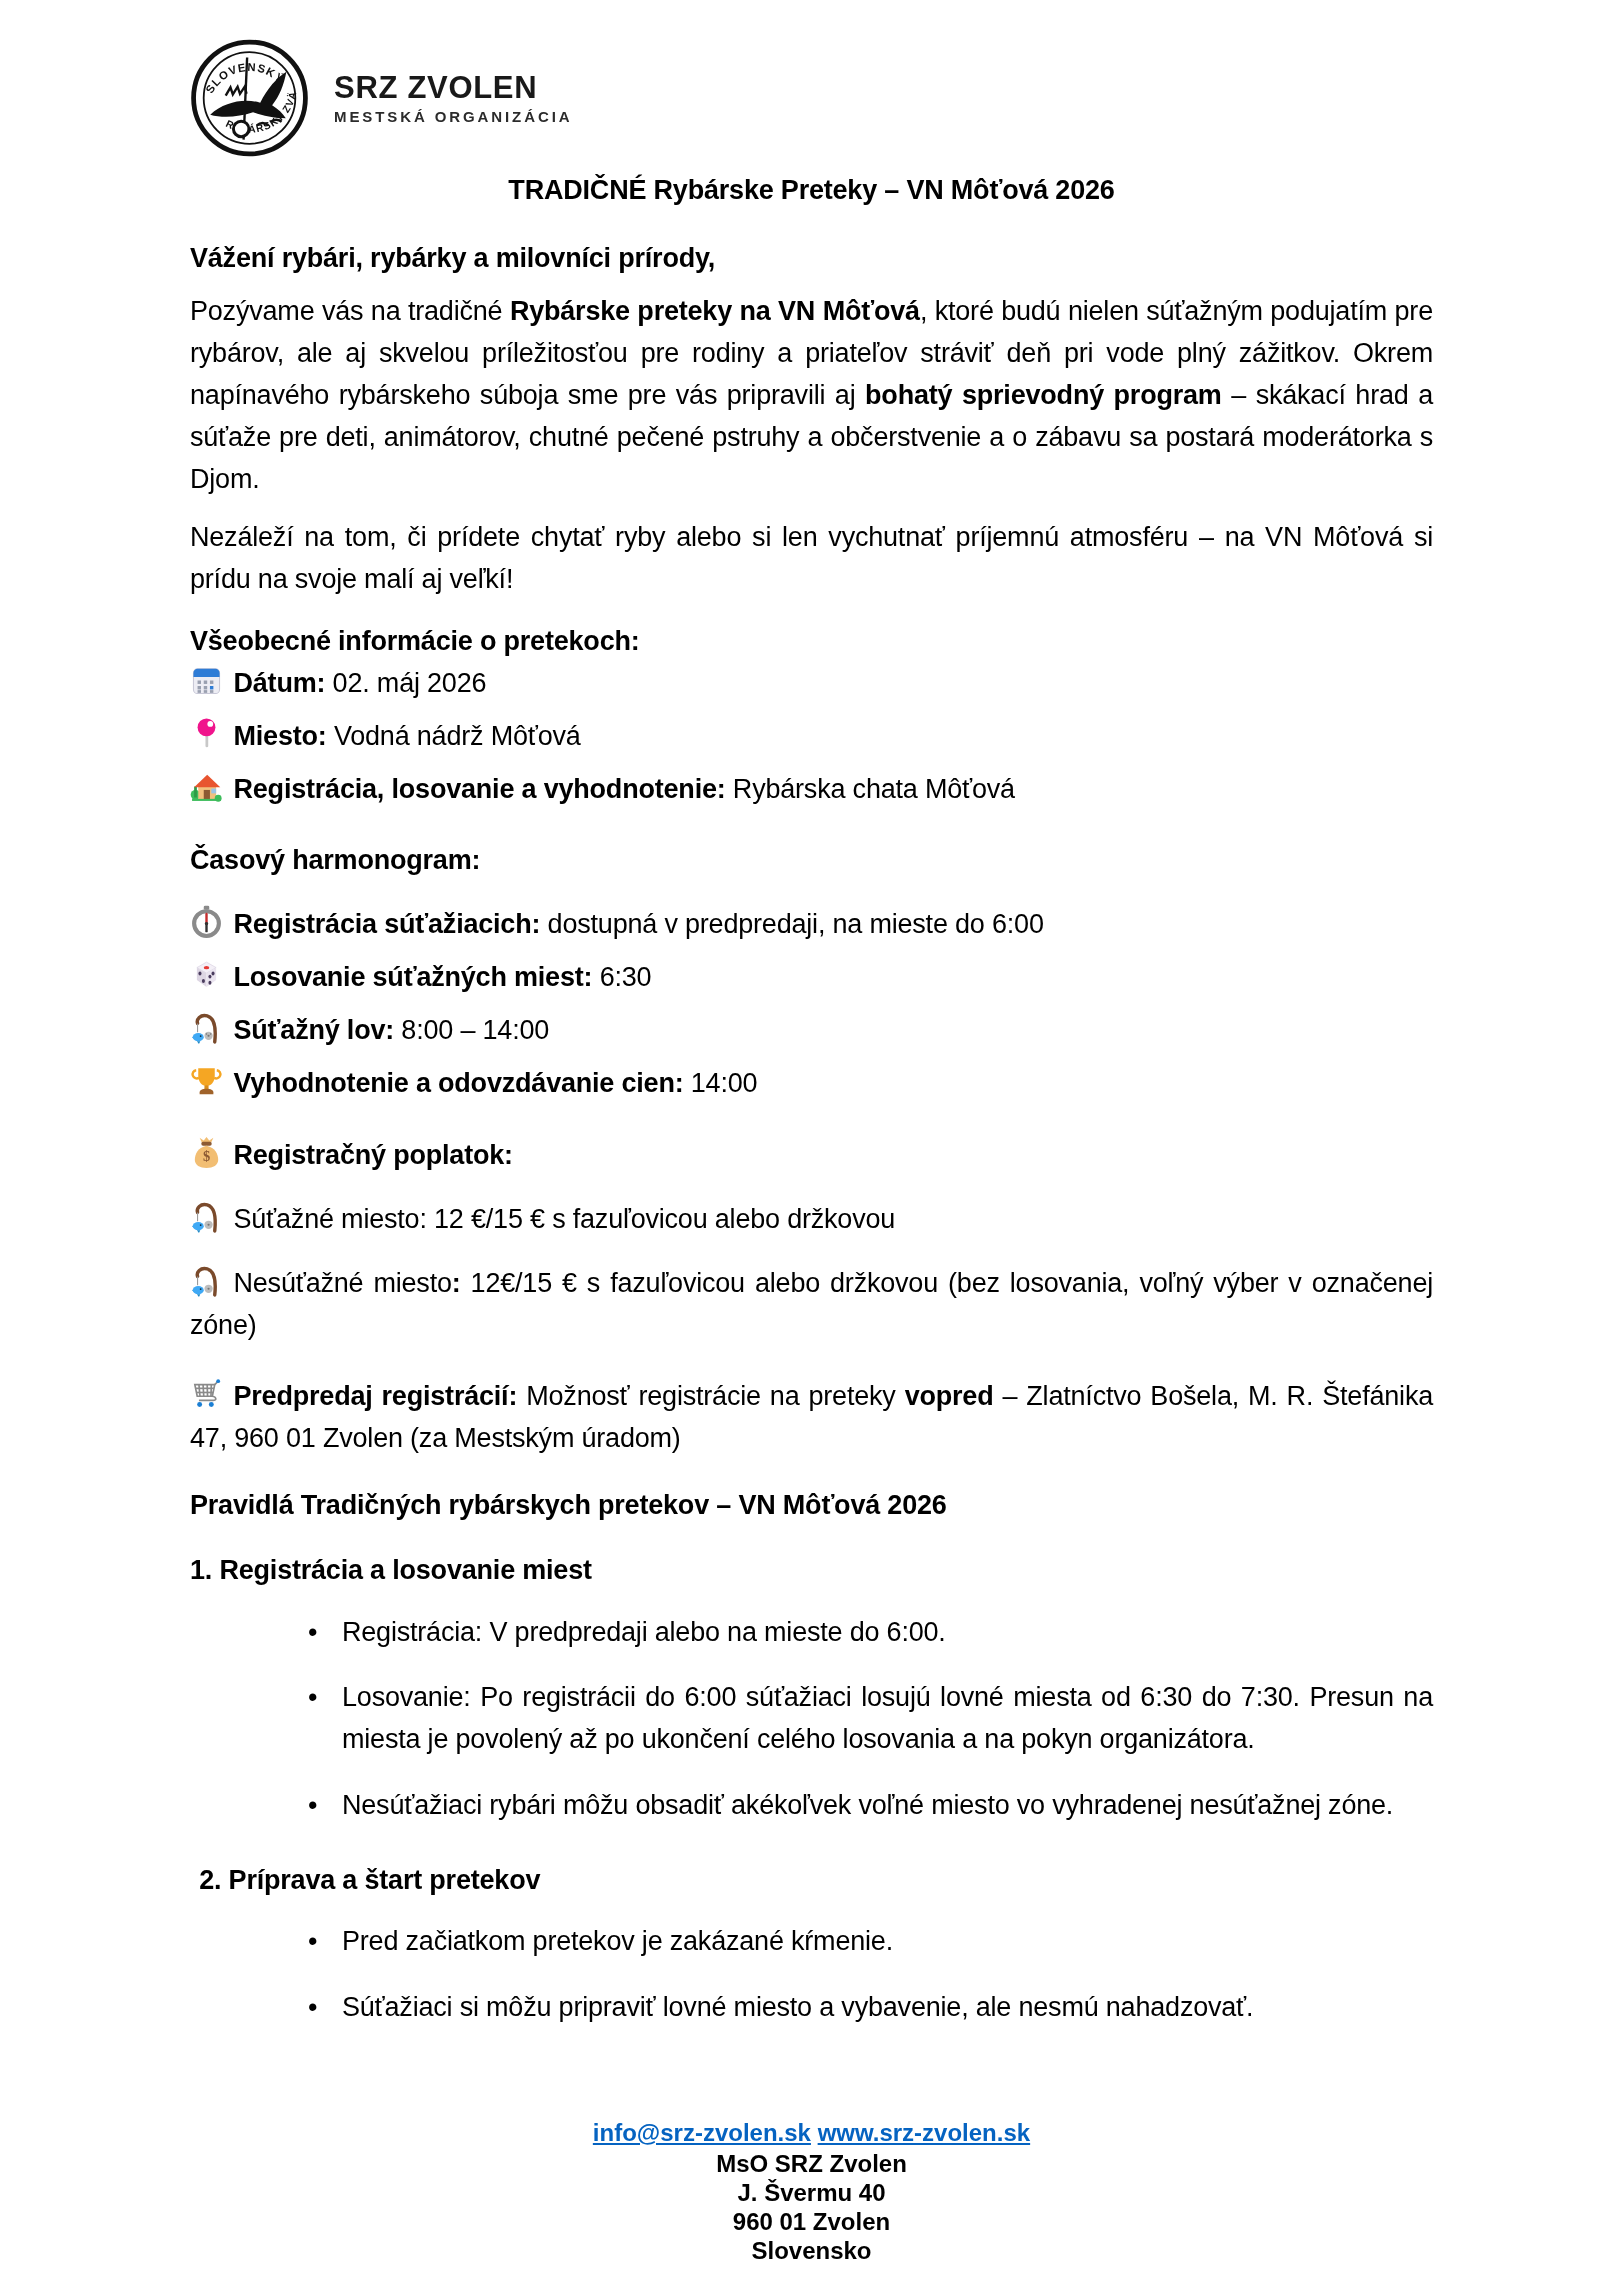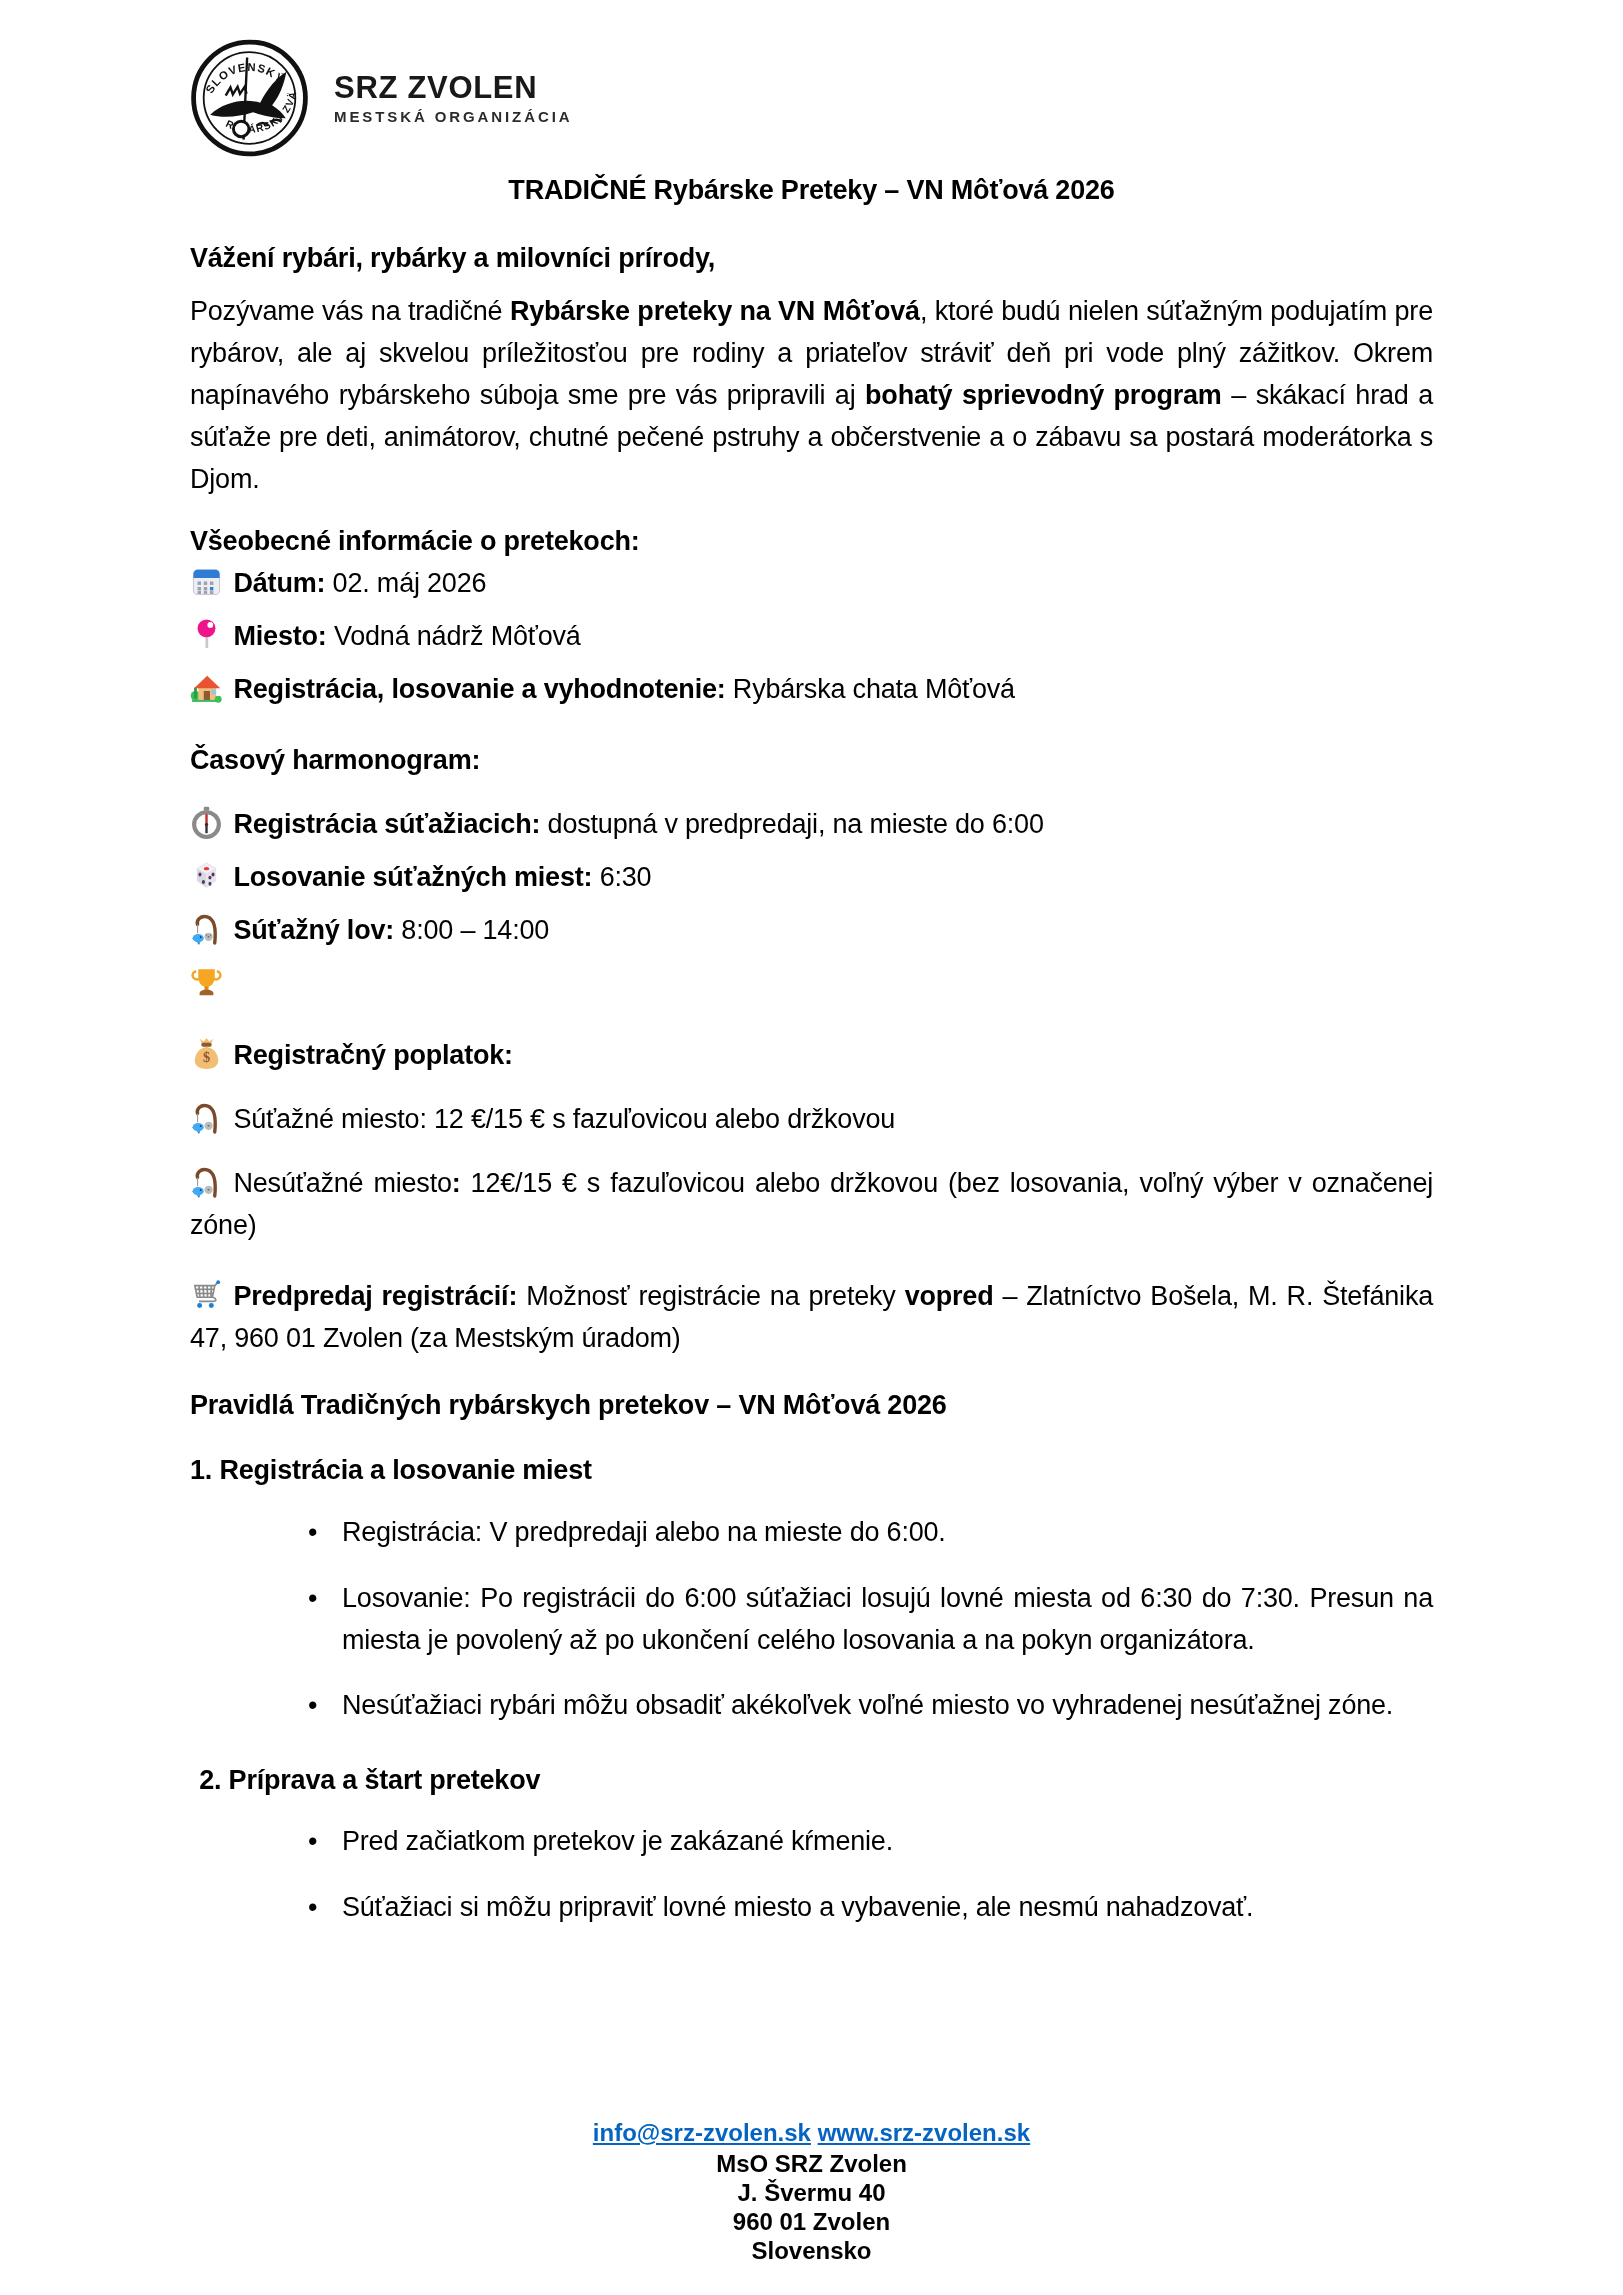--- a/index.html
+++ b/index.html
@@ -78,20 +78,21 @@
       <div class="org-sub">MESTSKÁ ORGANIZÁCIA</div>
     </div>
   </div>
 
   <div class="doc-title">TRADIČNÉ Rybárske Preteky – VN Môťová 2026</div>
 
   <div class="salutation">Vážení rybári, rybárky a milovníci prírody,</div>
 
   <div class="para"><span>Pozývame vás na tradičné </span><b>Rybárske preteky na VN Môťová</b><span>, ktoré budú nielen súťažným podujatím pre rybárov, ale aj skvelou príležitosťou pre rodiny a priateľov stráviť deň pri vode plný zážitkov. Okrem napínavého rybárskeho súboja sme pre vás pripravili aj </span><b>bohatý sprievodný program</b><span> – skákací hrad a súťaže pre deti, animátorov, chutné pečené pstruhy a občerstvenie a o zábavu sa postará moderátorka s Djom.</span></div>
 
+  <div class="para2">Nezáleží na tom, či prídete chytať ryby alebo si len vychutnať príjemnú atmosféru – na VN Môťová si prídu na svoje malí aj veľkí!</div>
 
   <div class="h-bold">Všeobecné informácie o pretekoch:</div>
 
   <div class="icon-line" style="margin-top:0;">
     <svg class="ic" viewBox="0 0 48 48">
       <rect x="5" y="7" width="38" height="36" rx="6" fill="#EDEDF4" stroke="#C7C7D6" stroke-width="1.5"></rect>
       <path d="M5,13 a6,6 0 0 1 6,-6 h26 a6,6 0 0 1 6,6 v6 h-38 Z" fill="#2E7CD6"></path>
       <g fill="#9AA0B0">
         <rect x="11" y="24" width="5" height="5"></rect>
           <rect x="20" y="24" width="5" height="5"></rect>
@@ -170,21 +171,21 @@
     </svg><span><b>Súťažný lov:</b><span> 8:00 – 14:00</span></span>
   </div>
 
   <div class="icon-line">
     <svg class="ic" viewBox="0 0 48 48">
       <path d="M9,9 a6,6 0 1 0 4,11" fill="none" stroke="#F5A623" stroke-width="3.5"></path>
       <path d="M39,9 a6,6 0 1 1 -4,11" fill="none" stroke="#F5A623" stroke-width="3.5"></path>
       <path d="M12,6 h24 v11 c0,9 -5.5,15 -12,15 s-12,-6 -12,-15 Z" fill="#F5A623"></path>
       <rect x="21" y="31" width="6" height="6" fill="#D98C1A"></rect>
       <path d="M14,41 c0,-3 4,-5 10,-5 s10,2 10,5 v3 H14 Z" fill="#A0632A"></path>
-    </svg>
+    </svg><span><b>Vyhodnotenie a odovzdávanie cien:</b><span> 14:00</span></span>
   </div>
 
   <div class="icon-line" style="margin-top:30px;">
     <svg class="ic" viewBox="0 0 48 48" style="font-size:41px">
       <path d="M17,9 L14,2.5 L20,6.5 L24,1.5 L28,6.5 L34,2.5 L31,9 Z" fill="#F2BE73"></path>
       <rect x="16.5" y="8.5" width="15" height="5.5" rx="2.5" fill="#8C5A33"></rect>
       <path d="M24,14 C11,16.5 7,27 7,34.5 C7,42.5 14.5,46.5 24,46.5 S41,42.5 41,34.5 C41,27 37,16.5 24,14 Z" fill="#F2BE73"></path>
       <text x="24" y="37" text-anchor="middle" font-family="Liberation Serif, serif" font-size="21" font-weight="bold" fill="#8C5A33">$</text>
     </svg><span><b>Registračný poplatok:</b></span>
   </div>

